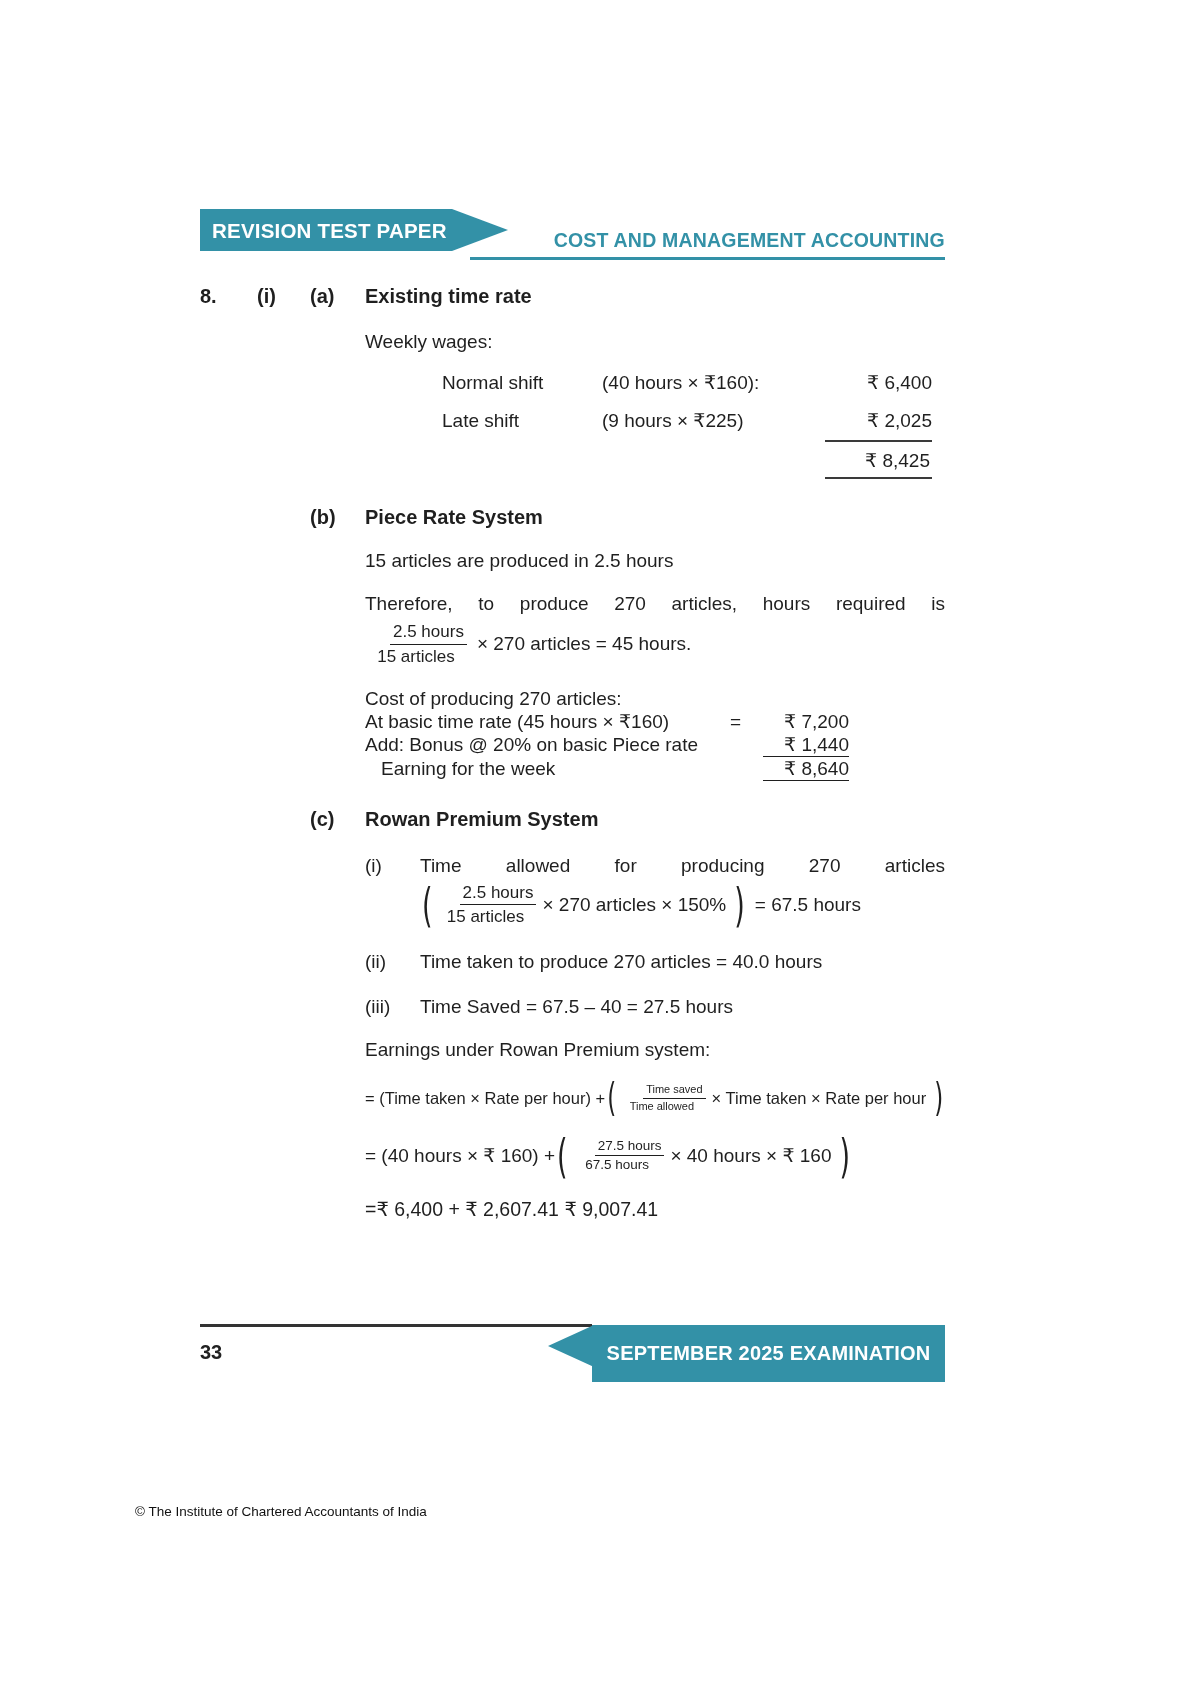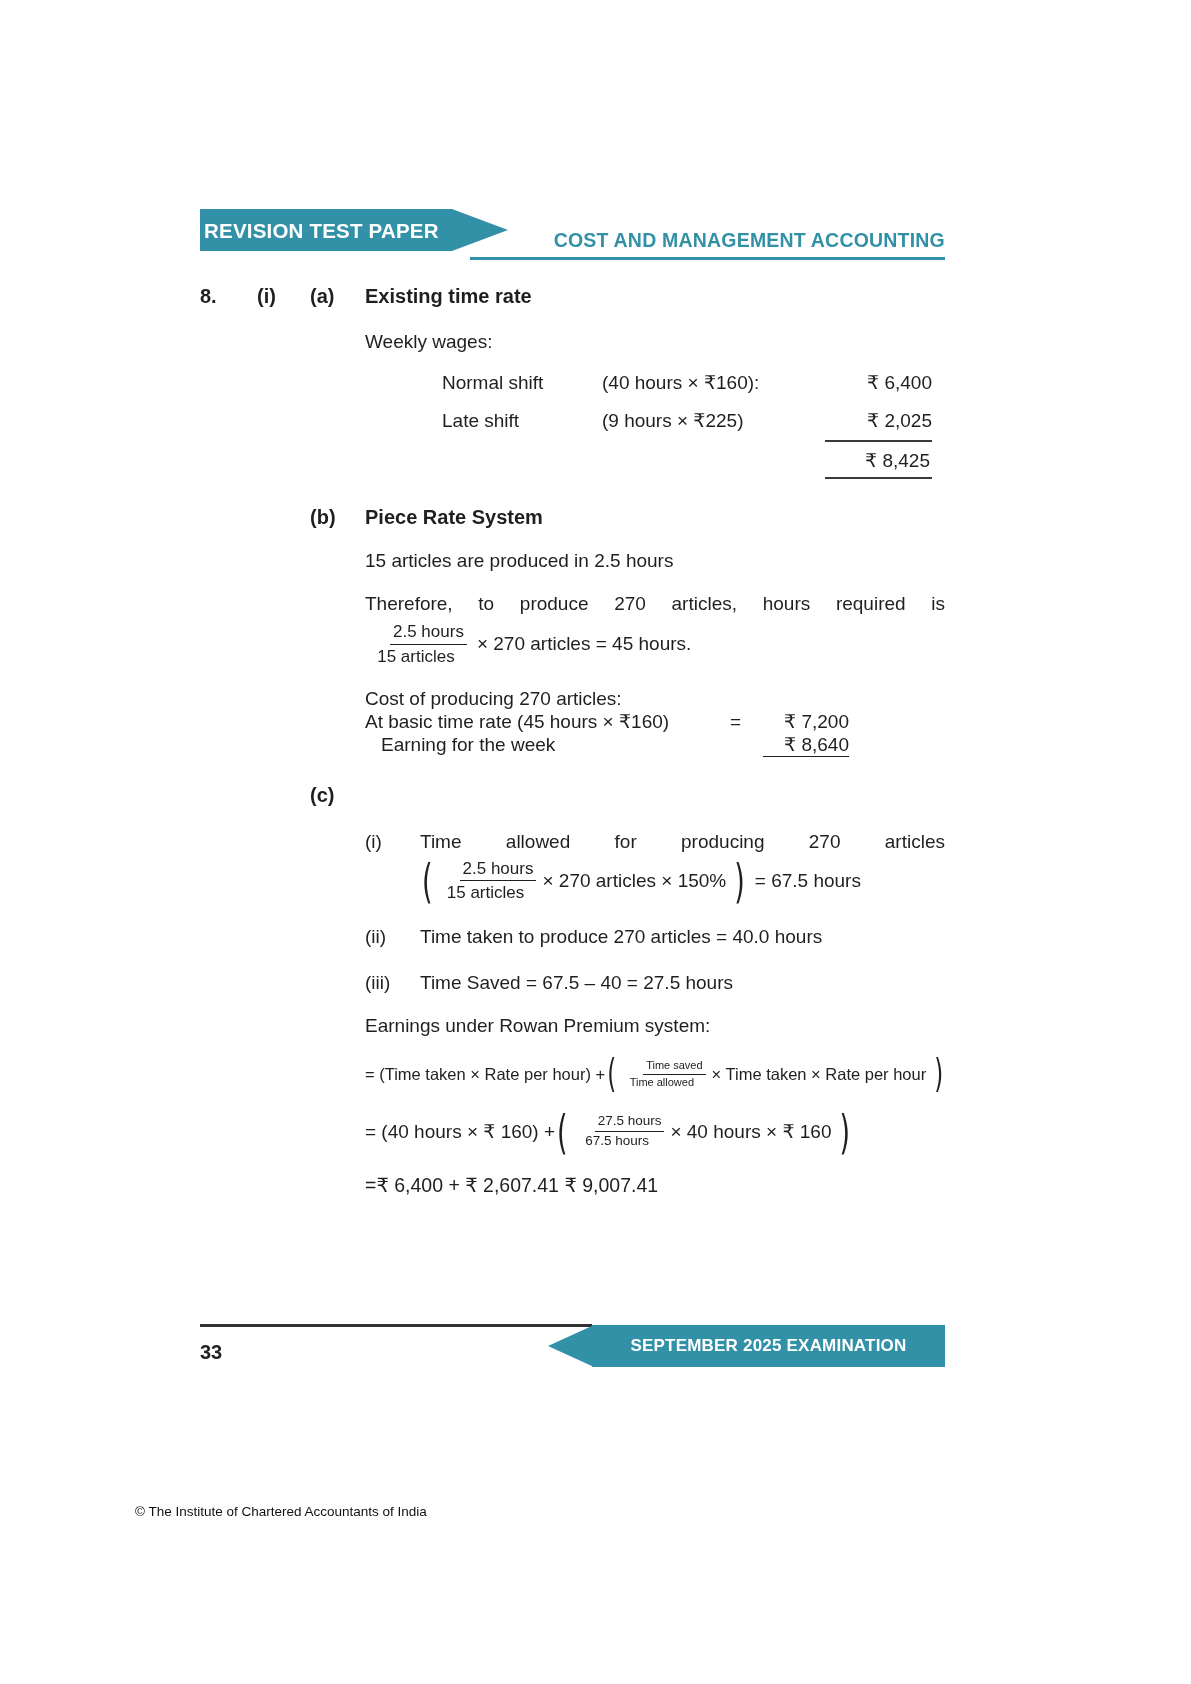--- a/index.html
+++ b/index.html
@@ -8,21 +8,21 @@
     width:1191px; height:1684px; position:relative; overflow:hidden;
     background:#ffffff; color:var(--ink);
     font-family:"Liberation Sans","DejaVu Sans",sans-serif;
     font-size:19px; line-height:1.22;
   }
 
   
   .hdr-banner {
     position:absolute; left:200px; top:209px; width:252px; height:42px;
     background:var(--teal); color:#fff; font-weight:bold; font-size:20.5px;
-    display:flex; align-items:center; padding-left:4px; letter-spacing:0.2px;
+    display:flex; align-items:center; padding-left:12px; letter-spacing:0.2px;
   }
   .hdr-arrow {
     position:absolute; left:452px; top:209px; width:0; height:0;
     border-top:21px solid transparent; border-bottom:21px solid transparent;
     border-left:56px solid var(--teal);
   }
   .hdr-title {
     position:absolute; left:470px; top:229px; width:475px; text-align:right;
     color:var(--teal); font-weight:bold; font-size:19.5px; letter-spacing:0.2px;
   }
@@ -79,22 +79,22 @@
   .result-line { margin:24px 0 0 165px; font-size:19.5px; }
 
   
   .footer-rule { position:absolute; left:200px; top:1324px; width:392px; height:3px; background:#333; }
   .footer-arrow {
     position:absolute; left:548px; top:1325px; width:0; height:0;
     border-top:21px solid transparent; border-bottom:21px solid transparent;
     border-right:46px solid var(--teal);
   }
   .footer-banner {
-    position:absolute; left:592px; top:1325px; width:353px; height:42px;
-    background:var(--teal); color:#fff; font-weight:bold; font-size:17px;
+    position:absolute; left:592px; top:1325px; width:353px; height:57px;
+    background:var(--teal); color:#fff; font-weight:bold; font-size:20px;
     display:flex; align-items:center; justify-content:center; letter-spacing:0.2px;
   }
   .page-number { position:absolute; left:200px; top:1340px; font-weight:bold; font-size:20px; color:#222; }
   .copyright { position:absolute; left:135px; top:1504px; font-size:13.5px; color:#111; }
 </style>
 </head>
 <body>
 
 <div class="hdr-banner">
   <span>REVISION TEST PAPER</span>
@@ -152,30 +152,36 @@
 
   <div class="para">Cost of producing 270 articles:</div>
 
   <div class="calcs">
     <div class="calc-row">
       <span class="calc-label">At basic time rate (45 hours × ₹160)</span>
       <span class="calc-eq">=</span>
       <span class="calc-amt">₹ 7,200</span>
     </div>
     <div class="calc-row">
+      <span class="calc-label">Add: Bonus @ 20% on basic Piece rate</span>
+      <span class="calc-eq"></span>
+      <span class="calc-amt u">₹ 1,440</span>
+    </div>
+    <div class="calc-row">
       <span class="calc-label indent">Earning for the week</span>
       <span class="calc-eq"></span>
       <span class="calc-amt u">₹ 8,640</span>
     </div>
   </div>
 
   <div class="row sec-head">
     <span class="qno"></span>
     <span class="qpart"></span>
     <span class="slabel">(c)</span>
+    <span class="shead">Rowan Premium System</span>
   </div>
 
   <div class="c-item">
     <span class="c-label">(i)</span>
     <div class="c-body">
       <div class="jspread">Time allowed for producing 270 articles</div>
       <div class="formula-row">
         <span class="bigparen bp-lg">(</span>
         <span class="frac">
           <span class="num">2.5 hours</span>

